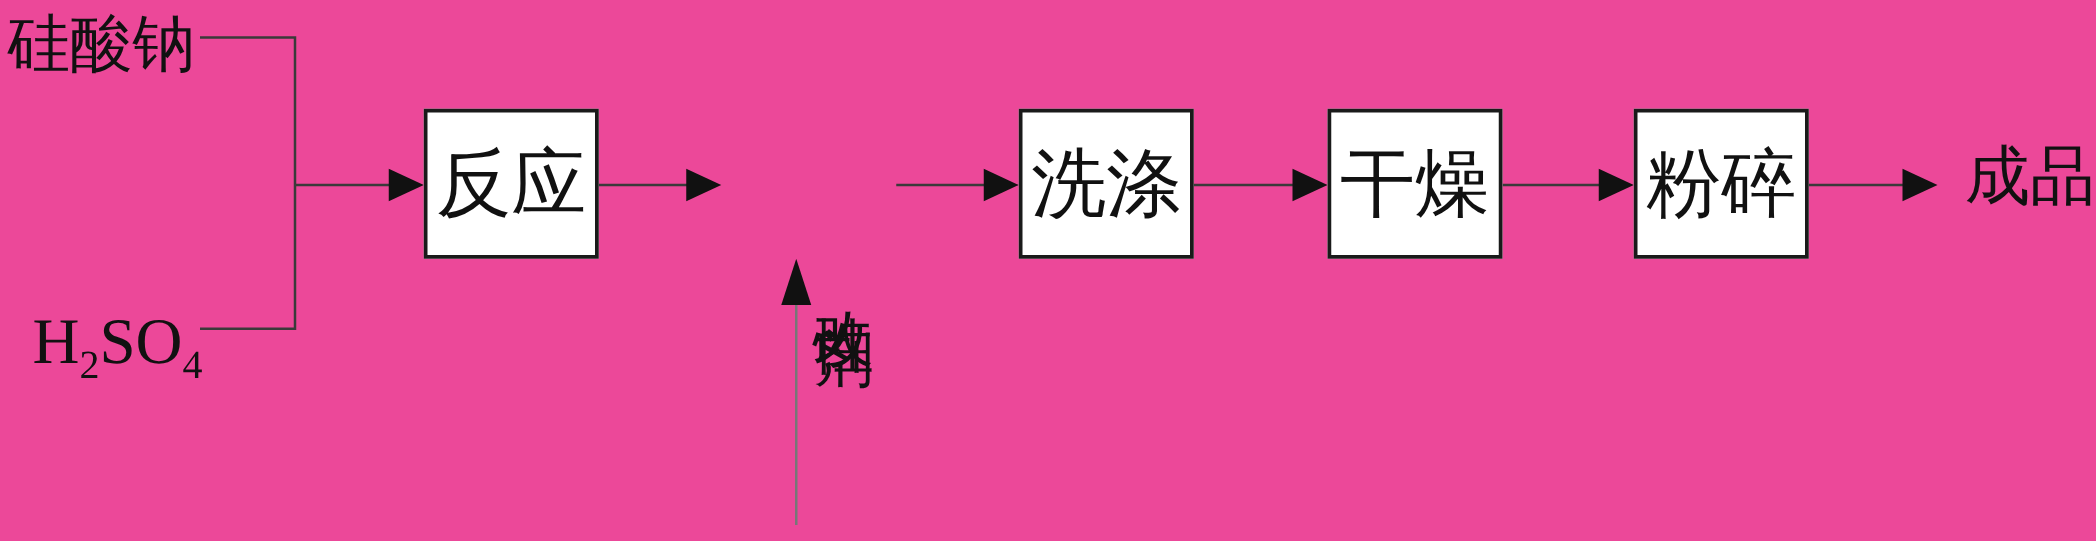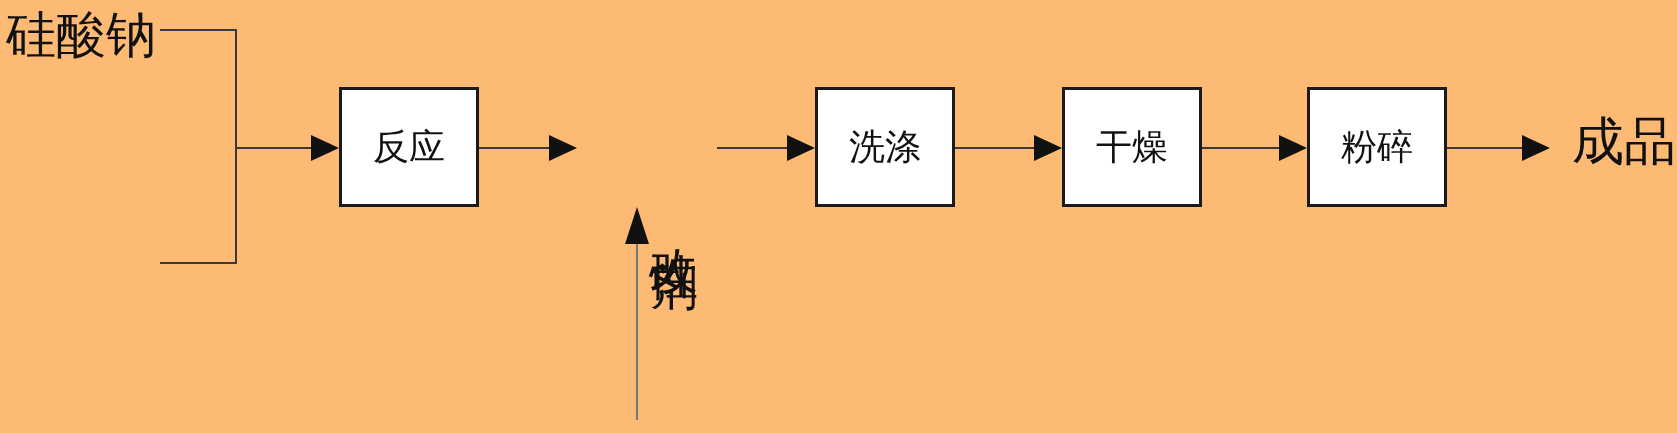--- a/index.html
+++ b/index.html
@@ -4,21 +4,21 @@
 <style>
   html, body {
     margin: 0;
     padding: 0;
     background: #ffffff;
   }
   .diagram {
     position: relative;
     width: 1677px;
     height: 433px;
-    background: #fdba74;
+    background: #ec4899;
     font-family: "Liberation Serif", "DejaVu Serif", serif;
     color: #111111;
     overflow: hidden;
   }
   .svg-layer {
     position: absolute;
     left: 0;
     top: 0;
     width: 1677px;
     height: 433px;
@@ -26,21 +26,21 @@
   .process-box {
     position: absolute;
     top: 87px;
     width: 134px;
     height: 114px;
     border: 3px solid #1a1a1a;
     background: #ffffff;
     display: flex;
     align-items: center;
     justify-content: center;
-    font-size: 36px;
+    font-size: 60px;
     line-height: 1;
     white-space: nowrap;
   }
   .box-reaction     { left: 339px; }
   .box-modification { left: 577px; }
   .box-washing      { left: 815px; }
   .box-drying       { left: 1062px; }
   .box-crushing     { left: 1307px; text-align: right; }
 
   .label {
@@ -104,20 +104,21 @@
 
     <line x1="1447" y1="148" x2="1525" y2="148" stroke="#3a3a3a" stroke-width="2"></line>
     <polygon points="1550,148 1522,135 1522,161" fill="#111111"></polygon>
 
     <line x1="637" y1="420" x2="637" y2="242" stroke="#777777" stroke-width="2"></line>
     <polygon points="637,207 625,244 649,244" fill="#111111"></polygon>
   </svg>
 
   <div class="label label-input-top">硅酸钠</div>
 
+  <div class="label label-input-bottom"><span>H</span><span class="sub">2</span><span>SO</span><span class="sub">4</span></div>
 
   <div class="process-box box-reaction">反应</div>
 
 
   <div class="process-box box-washing">洗涤</div>
 
   <div class="process-box box-drying">干燥</div>
 
   <div class="process-box box-crushing">粉碎</div>
 

